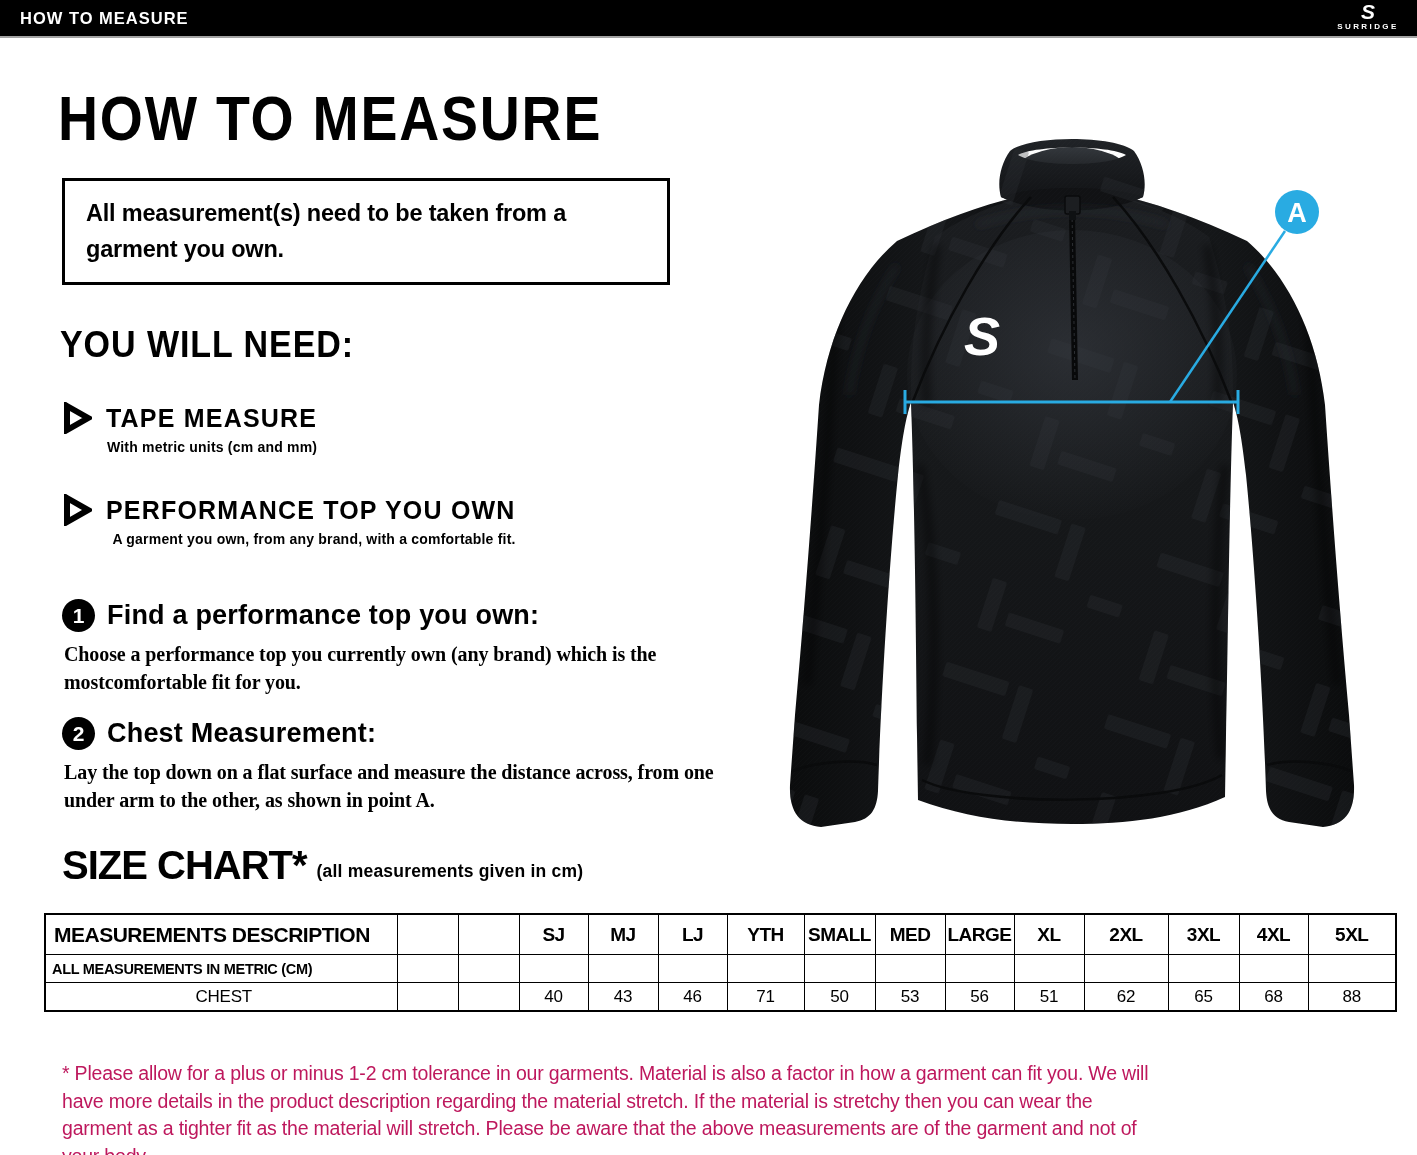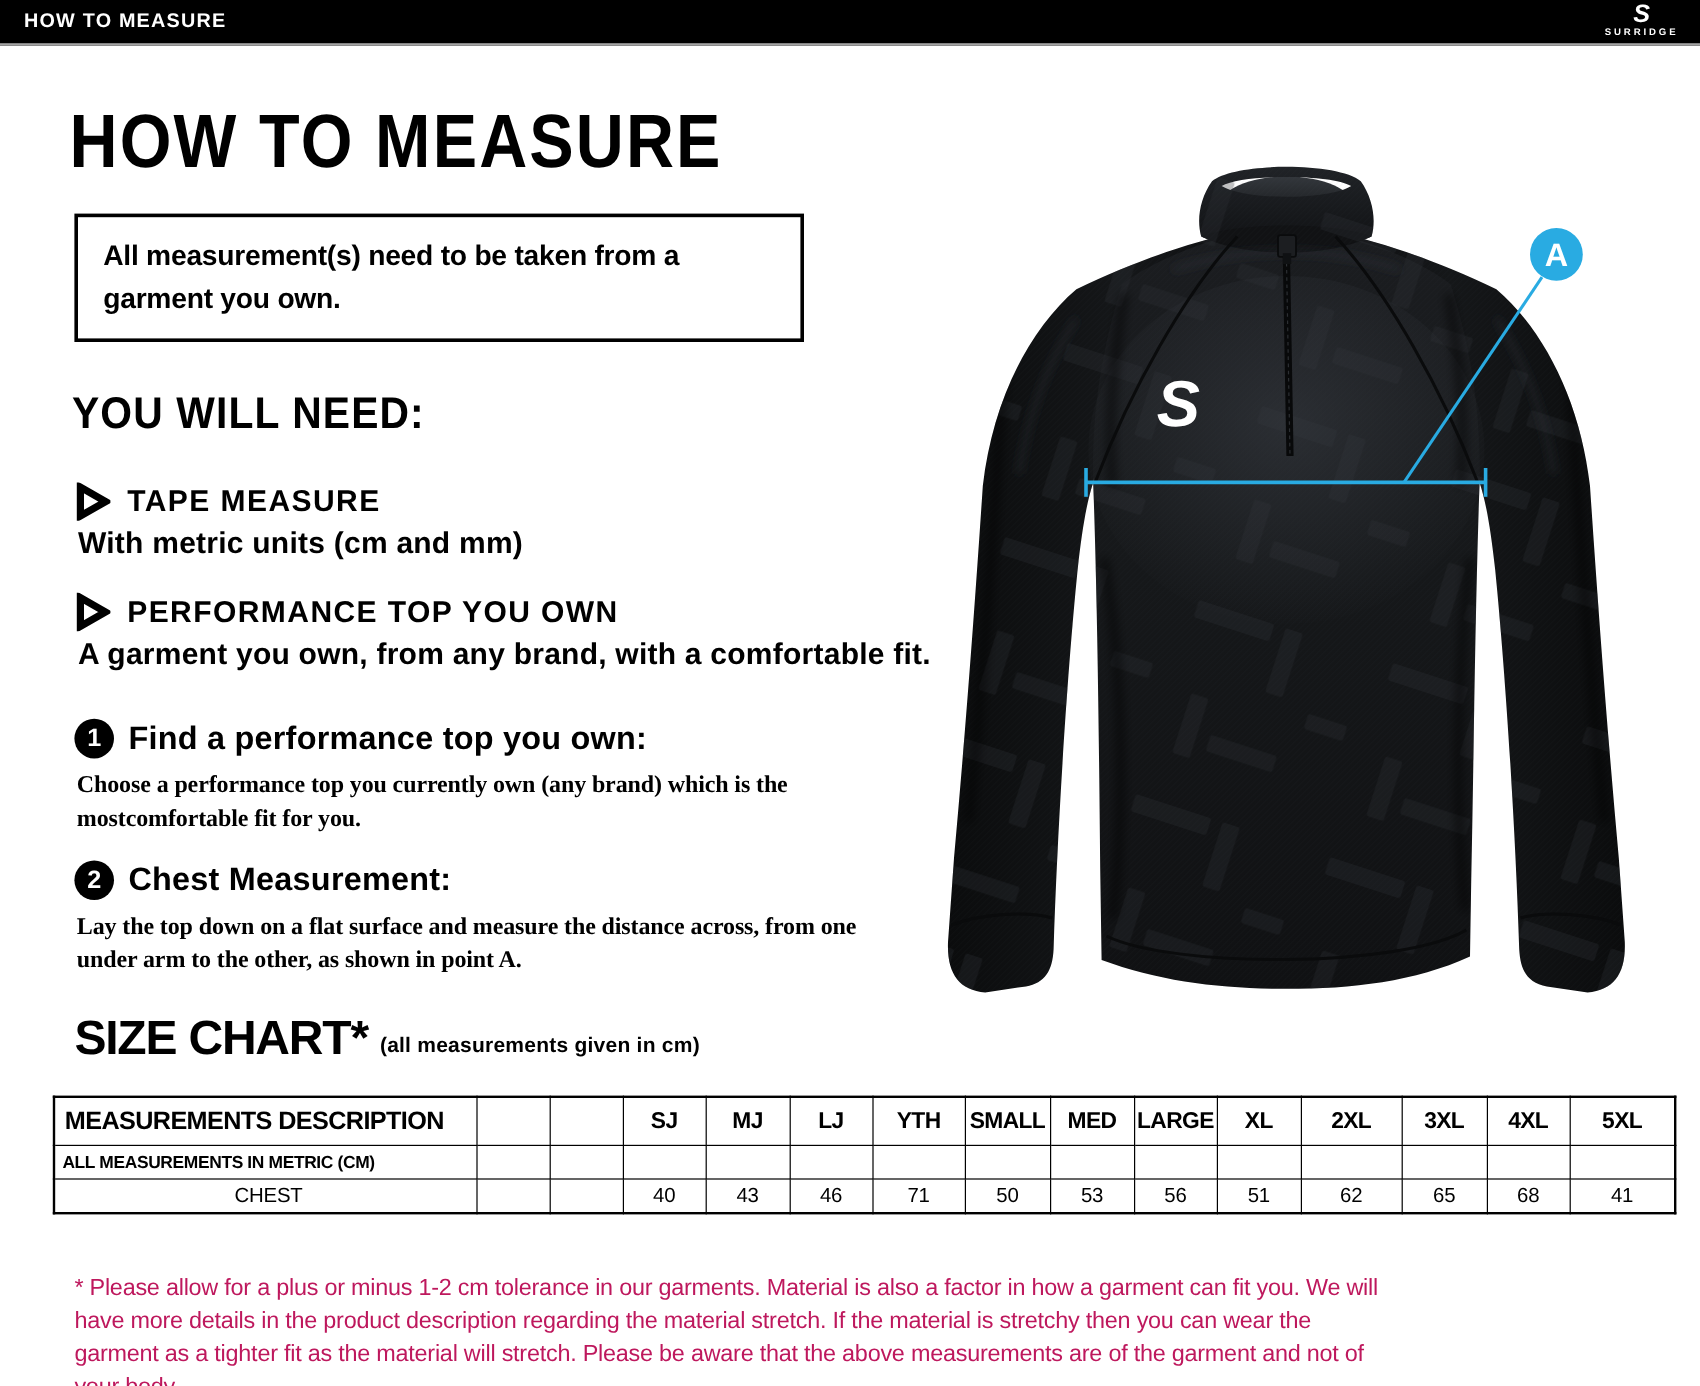--- a/index.html
+++ b/index.html
@@ -17,21 +17,21 @@
   
   .main-heading{position:absolute;left:58px;top:82px;font-size:63px;font-weight:800;letter-spacing:2px;transform:scaleX(.88);transform-origin:left top;white-space:nowrap;}
   .notice-box{position:absolute;left:62px;top:178px;width:560px;border:3px solid #000;padding:15px 21px;font-size:23.5px;font-weight:700;line-height:1.52;letter-spacing:-0.2px;}
   .need-title{position:absolute;left:60px;top:324px;font-size:37px;font-weight:800;letter-spacing:1px;transform:scaleX(.92);transform-origin:left top;white-space:nowrap;}
   .need-item{position:absolute;left:62px;}
   .need-item.first{top:402px;}
   .need-item.second{top:494px;}
   .need-head{display:flex;align-items:center;gap:14px;}
   .tri-icon{width:30px;height:32px;flex:0 0 auto;}
   .need-label{font-size:25px;font-weight:800;letter-spacing:1.2px;white-space:nowrap;}
-  .need-desc{margin:5px 0 0 3px;font-size:25px;font-weight:700;letter-spacing:.2px;white-space:nowrap;}
+  .need-desc{margin:5px 0 0 3px;font-size:14px;font-weight:700;letter-spacing:.2px;white-space:nowrap;text-align:right;}
   .step{position:absolute;left:62px;}
   .step.first{top:599px;}
   .step.second{top:717px;}
   .step-head{display:flex;align-items:center;gap:12px;}
   .step-badge{width:33px;height:33px;border-radius:50%;background:#000;color:#fff;font-size:21px;font-weight:800;display:flex;align-items:center;justify-content:center;flex:0 0 auto;}
   .step-title{font-size:27px;font-weight:800;letter-spacing:.2px;white-space:nowrap;}
   .step-desc{margin:9px 0 0 2px;font-size:20px;font-weight:700;line-height:1.38;max-width:700px;letter-spacing:-0.1px;font-family:Liberation Serif, serif;}
   
   .size-chart-head{position:absolute;left:62px;top:843px;display:flex;align-items:flex-end;}
   .size-chart-title{font-size:40px;font-weight:800;letter-spacing:-1px;white-space:nowrap;}
@@ -170,21 +170,21 @@
         <td>43</td>
         <td>46</td>
         <td>71</td>
         <td>50</td>
         <td>53</td>
         <td>56</td>
         <td>51</td>
         <td>62</td>
         <td>65</td>
         <td>68</td>
-        <td>41</td>
+        <td>88</td>
       </tr>
     </tbody>
   </table>
 
 <div class="footnote">* Please allow for a plus or minus 1-2 cm tolerance in our garments. Material is also a factor in how a garment can fit you. We will have more details in the product description regarding the material stretch.  If the material is stretchy then you can wear the garment as a tighter fit as the material will stretch.  Please be aware that the above measurements are of the garment and not of your body.</div>
 
 <svg class="garment-panel" viewBox="0 0 640 800">
   <defs>
     <linearGradient id="gBody" x1="0" y1="0" x2="0" y2="1">
       <stop offset="0" stop-color="#1b1d20"></stop>

